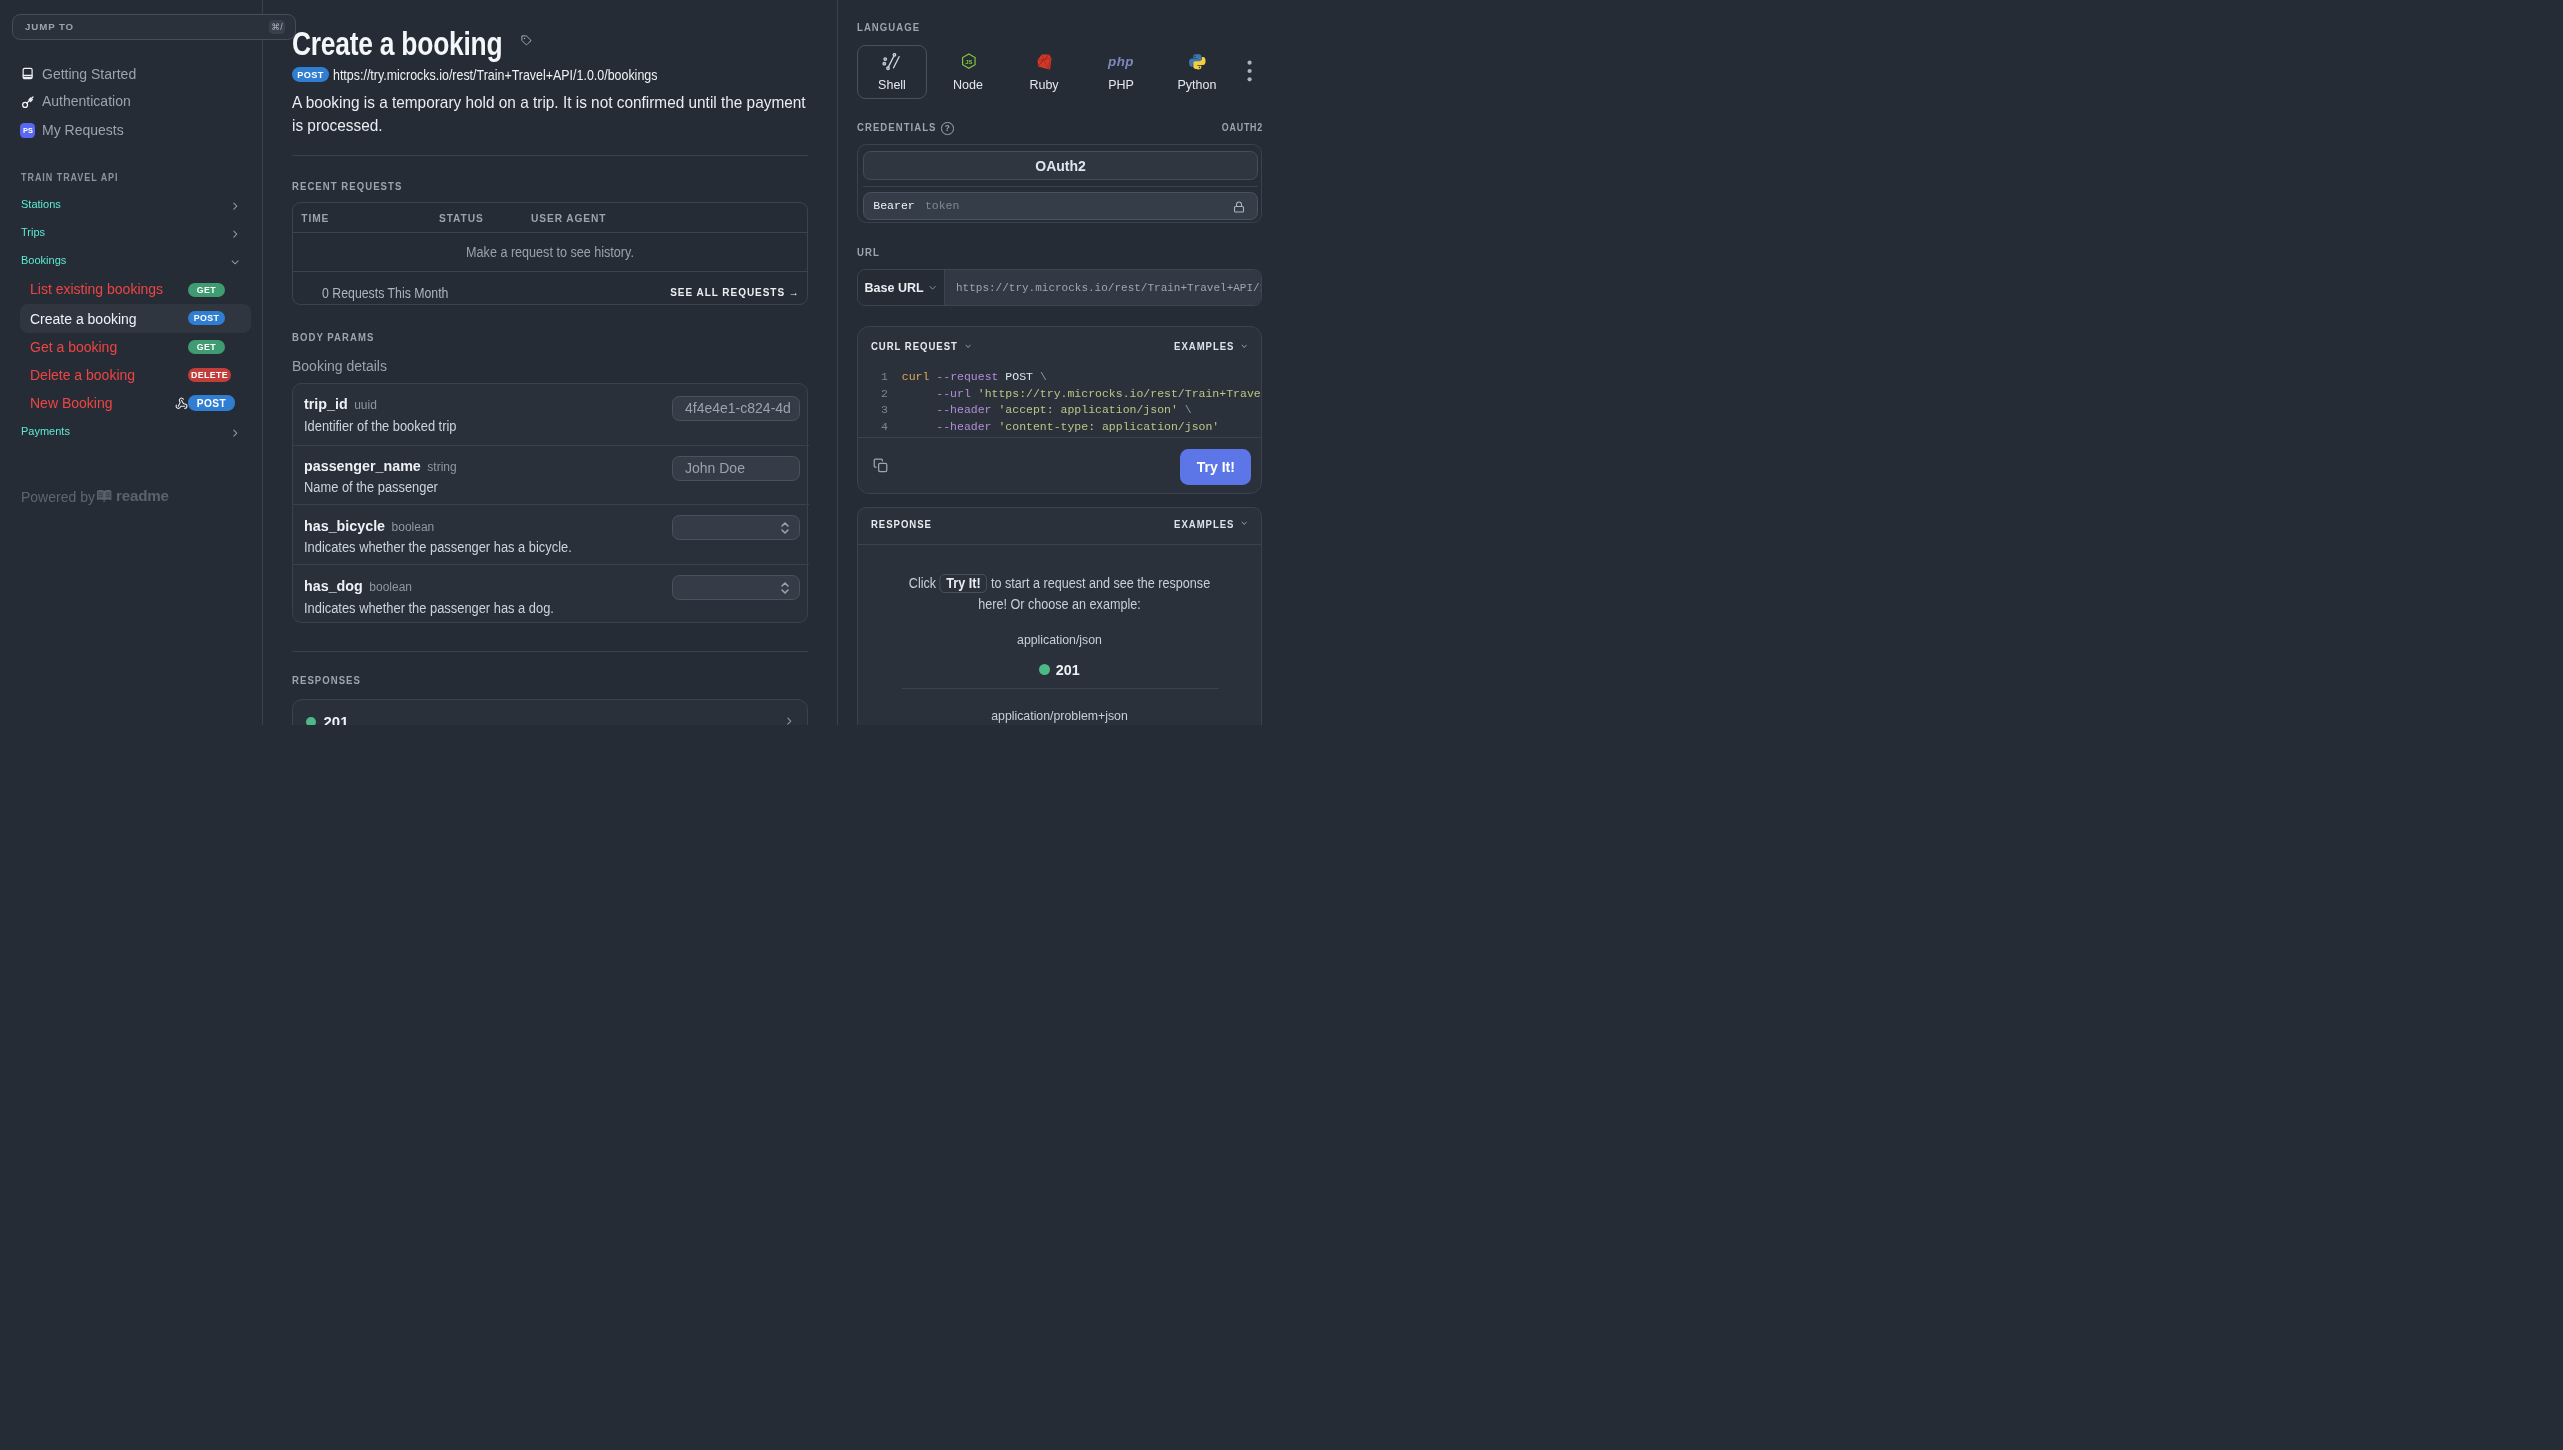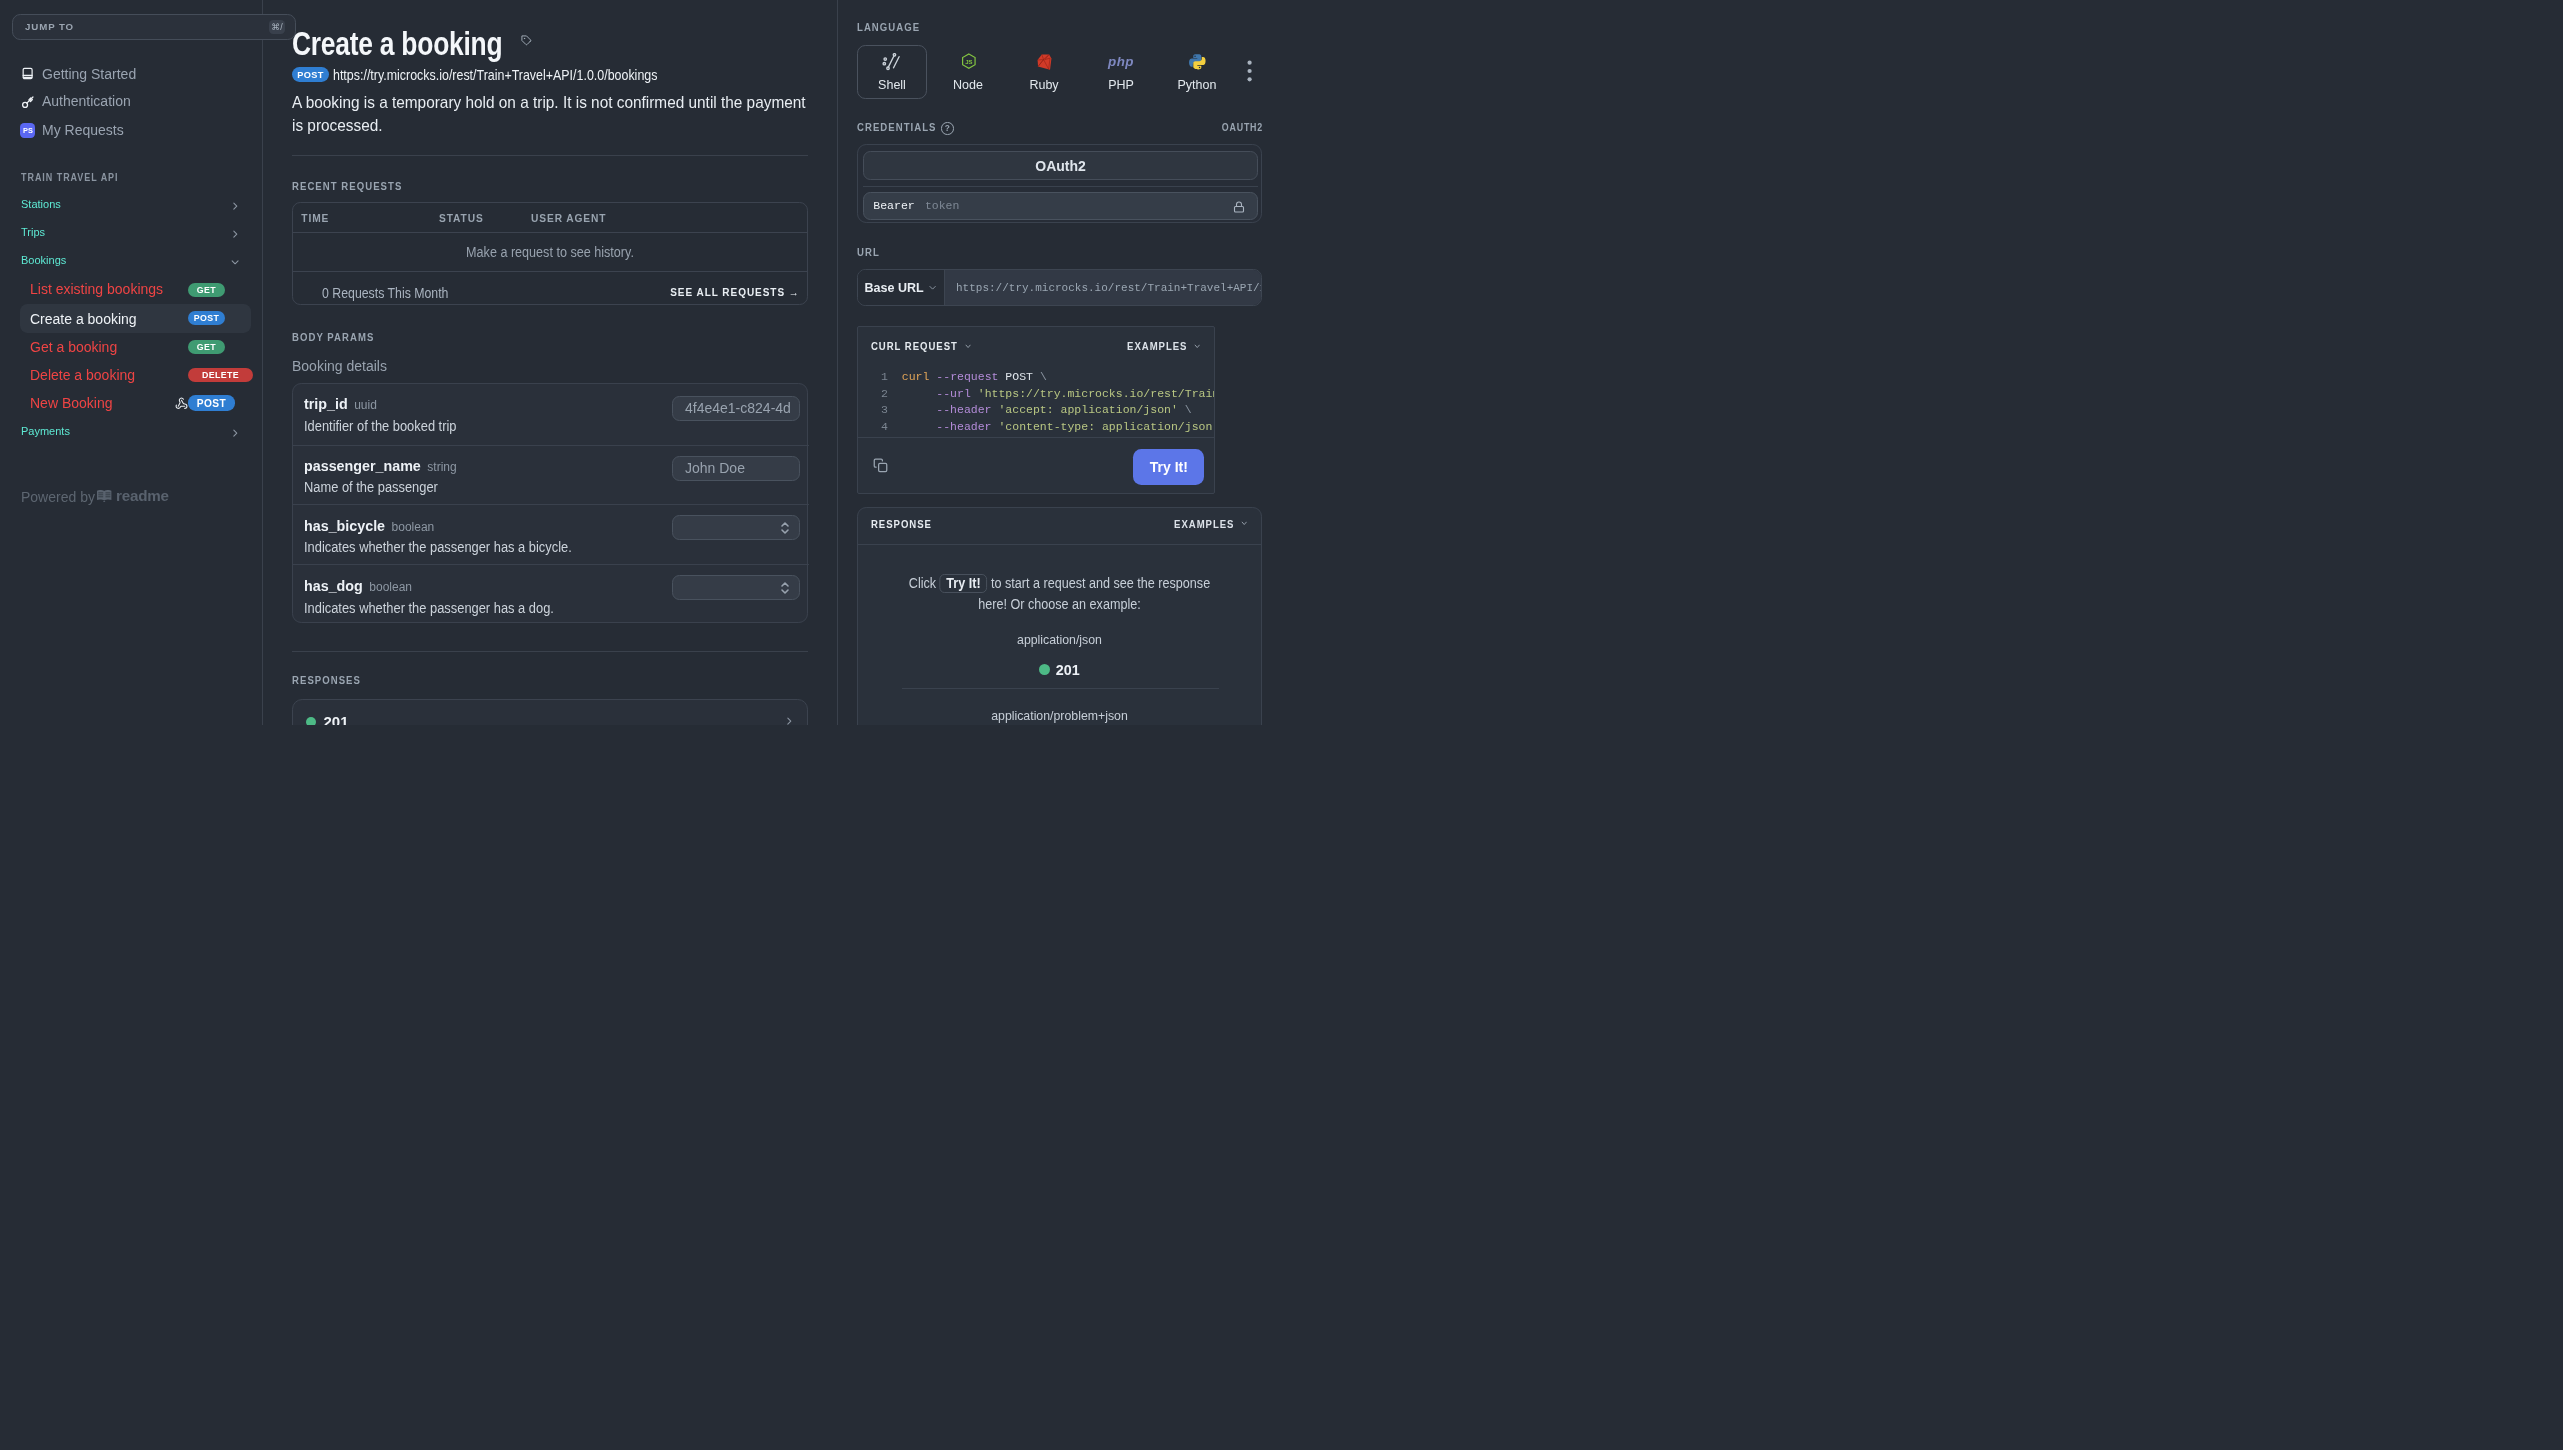--- a/index.html
+++ b/index.html
@@ -6,21 +6,21 @@
   html,body { background:#262c35; }
   body { font-family:"Liberation Sans", sans-serif; }
   #app { position:relative; width:1282px; height:725px; background:#262c35; overflow:hidden; }
   .abs { position:absolute; }
   .lbl { font-size:11px; font-weight:bold; letter-spacing:1.2px; color:#9aa5b1; transform:scaleX(0.87); transform-origin:left top; white-space:nowrap; }
   .pill { position:absolute; left:188px; width:37px; height:14.3px; border-radius:7.4px;
           color:#fff; font-size:8.8px; font-weight:bold; letter-spacing:0.4px;
           display:flex; align-items:center; justify-content:center; }
   .get { background:#3f9b72; }
   .post { background:#2f7ed2; }
-  .del { background:#c23c3a; width:65px; }
+  .del { background:#c23c3a; width:43px; }
   .nav { position:absolute; left:42px; font-size:14px; color:#9aa4b1; }
   .nav2 { position:absolute; left:21px; font-size:11px; color:#5eead4; }
   .nav3 { position:absolute; left:30px; font-size:14px; color:#ef4444; }
   .chev { position:absolute; left:230px; }
   .inp { position:absolute; left:379px; width:128px; height:25.4px; background:#353c47;
          border:0.9px solid #49525e; border-radius:7.4px; color:#99a3af; font-size:14px;
          line-height:23.6px; padding-left:12px; white-space:nowrap; overflow:hidden; }
   .pname { font-size:14.3px; font-weight:bold; color:#edf1f6;text-align:right; }
   .ptype { font-size:12px; color:#8d97a3; font-weight:normal; margin-left:6.5px; }
   .pdesc { font-size:14px; color:#ccd3db; transform:scaleX(0.92); transform-origin:left top; white-space:nowrap; }
@@ -247,21 +247,21 @@
   <div class="abs" style="left:857px;top:269px;width:405px;height:37px;border:0.9px solid #3d4551;border-radius:8.3px;overflow:hidden;display:flex;">
     <div style="width:87px;height:100%;background:#262c35;border-right:0.9px solid #3d4551;display:flex;align-items:center;justify-content:center;gap:4.6px;flex:none;">
       <span style="font-size:12.5px;font-weight:bold;color:#e8edf2;">Base URL</span>
       <svg width="9.2" height="9.2" viewBox="0 0 24 24" fill="none" stroke="#8d97a3" stroke-width="2.5" stroke-linecap="round" stroke-linejoin="round">
           <polyline points="5 9 12 16 19 9"></polyline>
         </svg>
     </div>
     <div class="mono" style="flex:1;background:#323945;line-height:36px;font-size:11px;color:#9aa6b2;padding-left:11px;white-space:nowrap;overflow:hidden;">https://try.microcks.io/rest/Train+Travel+API/1</div>
   </div>
 
-  <div class="abs" style="left:857px;top:326px;width:358px;height:168px;background:#2a313b;border:0.9px solid #3a424e;border-radius:2px;">
+  <div class="abs" style="left:857px;top:326px;width:405px;height:168px;background:#2a313b;border:0.9px solid #3a424e;border-radius:12px;">
     <div class="abs" style="left:13px;top:13px;font-size:11px;font-weight:bold;letter-spacing:1.1px;color:#e6ebf0;transform:scaleX(0.87);transform-origin:left top;white-space:nowrap;">CURL REQUEST
       <svg style="margin-left:2.8px;" width="9.2" height="8.3" viewBox="0 0 24 24" fill="none" stroke="#aab4c0" stroke-width="2.5" stroke-linecap="round" stroke-linejoin="round">
           <polyline points="5 9 12 16 19 9"></polyline>
         </svg>
     </div>
     <div class="abs" style="right:13px;top:13px;font-size:11px;font-weight:bold;letter-spacing:1.1px;color:#dce2e9;transform:scaleX(0.87);transform-origin:right top;white-space:nowrap;">EXAMPLES
       <svg style="margin-left:2.8px;" width="9.2" height="8.3" viewBox="0 0 24 24" fill="none" stroke="#aab4c0" stroke-width="2.5" stroke-linecap="round" stroke-linejoin="round">
           <polyline points="5 9 12 16 19 9"></polyline>
         </svg>
     </div>

